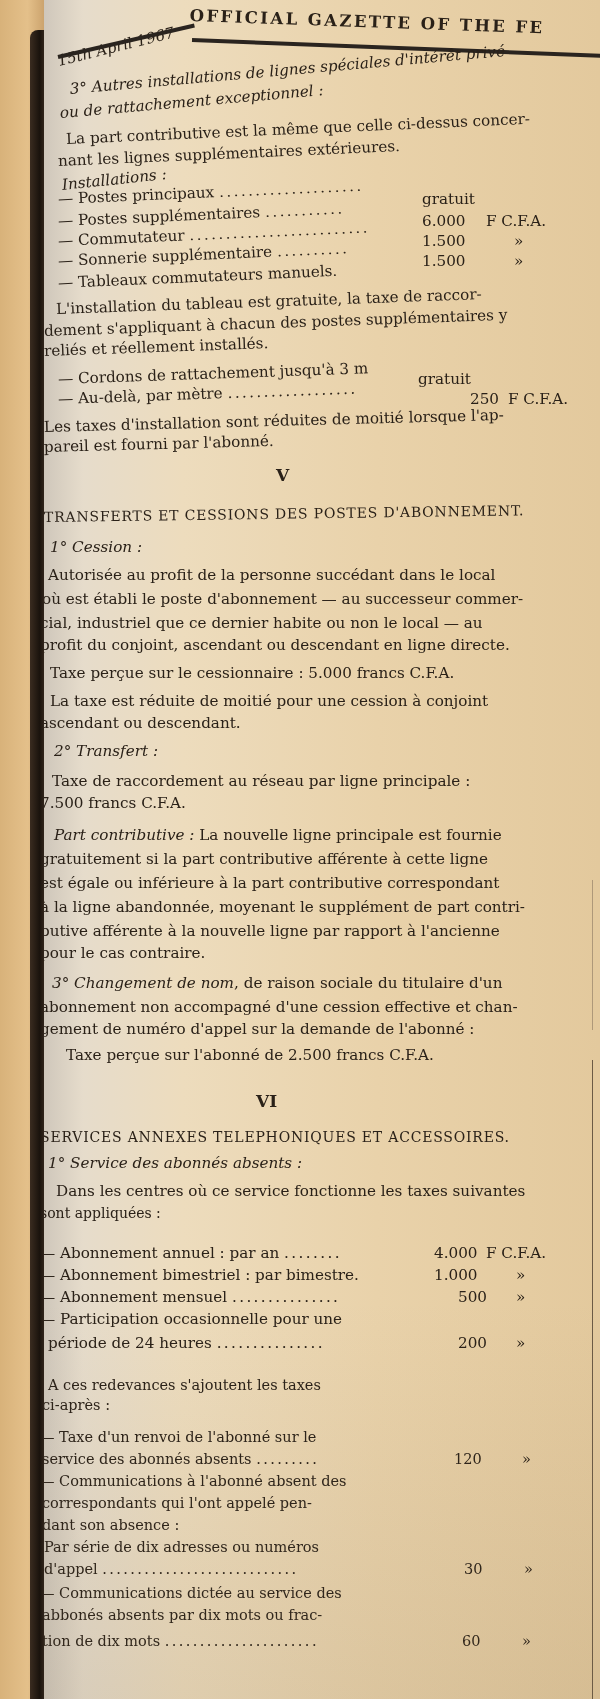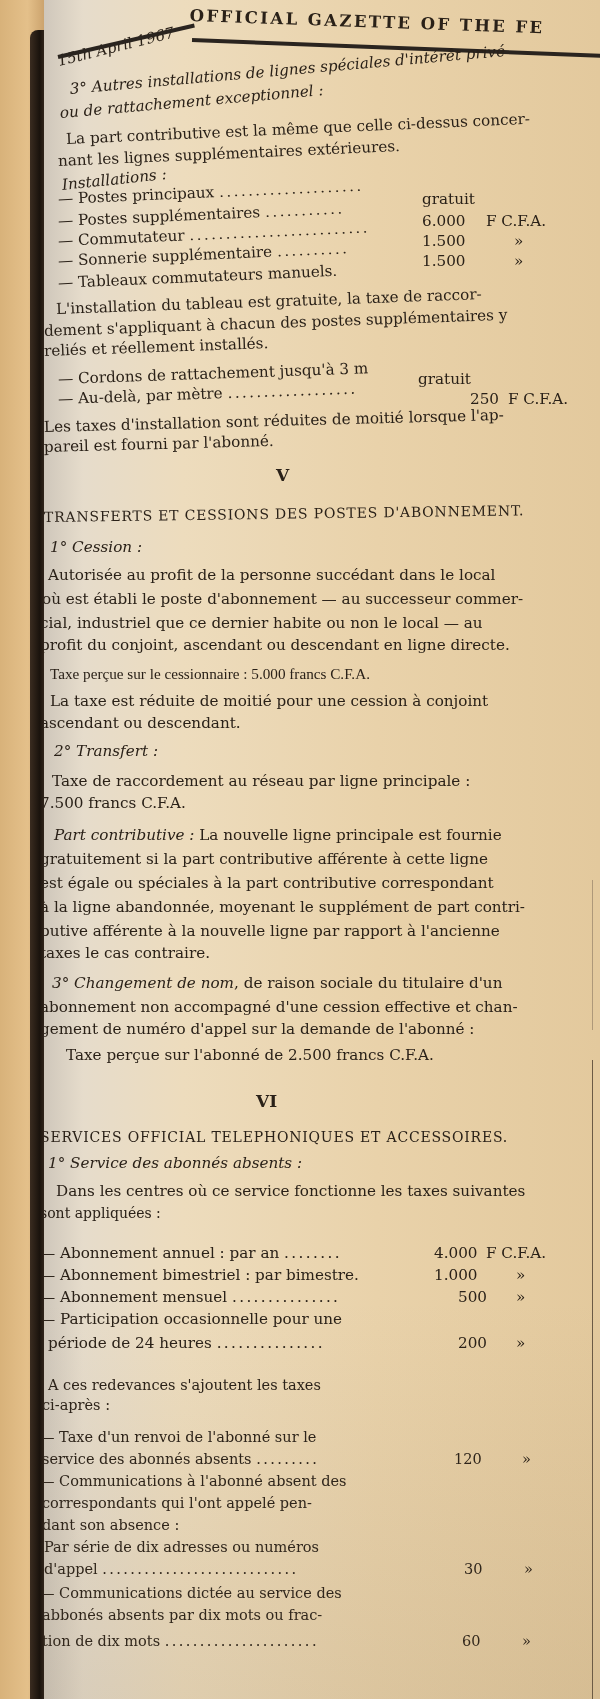--- a/index.html
+++ b/index.html
@@ -110,39 +110,39 @@
     <span class="line" style="left:0px;top:418px;transform:rotate(-1.5deg);transform-origin:left center;">Les taxes d'installation sont réduites de moitié lorsque l'ap-</span>
     <span class="line" style="left:0px;top:438px;transform:rotate(-1.5deg);transform-origin:left center;">pareil est fourni par l'abonné.</span>
 
     <span class="line heading-num" style="left:232px;top:466px;">V</span>
     <span class="line sc" style="left:0px;top:508px;font-size:14px;transform:rotate(-0.8deg);transform-origin:left center;">TRANSFERTS ET CESSIONS DES POSTES D'ABONNEMENT.</span>
     <span class="line it" style="left:6px;top:538px;">1° Cession :</span>
     <span class="line" style="left:4px;top:566px;">Autorisée au profit de la personne succédant dans le local</span>
     <span class="line" style="left:-2px;top:590px;">où est établi le poste d'abonnement — au successeur commer-</span>
     <span class="line" style="left:-4px;top:614px;">cial, industriel que ce dernier habite ou non le local — au</span>
     <span class="line" style="left:-4px;top:636px;">profit du conjoint, ascendant ou descendant en ligne directe.</span>
-    <span class="line" style="left:6px;top:664px;font-family:Liberation Serif, serif;">Taxe perçue sur le cessionnaire : 5.000 francs C.F.A.</span>
+    <span class="line" style="left:6px;top:664px;">Taxe perçue sur le cessionnaire : 5.000 francs C.F.A.</span>
     <span class="line" style="left:6px;top:692px;">La taxe est réduite de moitié pour une cession à conjoint</span>
     <span class="line" style="left:-4px;top:714px;">ascendant ou descendant.</span>
     <span class="line it" style="left:10px;top:742px;">2° Transfert :</span>
     <span class="line" style="left:8px;top:772px;">Taxe de raccordement au réseau par ligne principale :</span>
     <span class="line" style="left:-4px;top:794px;">7.500 francs C.F.A.</span>
     <span class="line" style="left:10px;top:826px;"><span class="it">Part contributive :</span><span> La nouvelle ligne principale est fournie</span></span>
     <span class="line" style="left:-4px;top:850px;">gratuitement si la part contributive afférente à cette ligne</span>
-    <span class="line" style="left:-4px;top:874px;">est égale ou spéciales à la part contributive correspondant</span>
+    <span class="line" style="left:-4px;top:874px;">est égale ou inférieure à la part contributive correspondant</span>
     <span class="line" style="left:-4px;top:898px;">à la ligne abandonnée, moyenant le supplément de part contri-</span>
     <span class="line" style="left:-4px;top:922px;">butive afférente à la nouvelle ligne par rapport à l'ancienne</span>
-    <span class="line" style="left:-4px;top:944px;">taxes le cas contraire.</span>
+    <span class="line" style="left:-4px;top:944px;">pour le cas contraire.</span>
     <span class="line" style="left:8px;top:974px;"><span class="it">3° Changement de nom</span><span>, de raison sociale du titulaire d'un</span></span>
     <span class="line" style="left:-4px;top:998px;">abonnement non accompagné d'une cession effective et chan-</span>
     <span class="line" style="left:-4px;top:1020px;">gement de numéro d'appel sur la demande de l'abonné :</span>
     <span class="line" style="left:6px;top:1046px;margin-left:16px;">Taxe perçue sur l'abonné de 2.500 francs C.F.A.</span>
 
     <span class="line heading-num" style="left:212px;top:1092px;">VI</span>
-    <span class="line sc" style="left:-4px;top:1128px;font-size:14px;">SERVICES OFFICIAL TELEPHONIQUES ET ACCESSOIRES.</span>
+    <span class="line sc" style="left:-4px;top:1128px;font-size:14px;">SERVICES ANNEXES TELEPHONIQUES ET ACCESSOIRES.</span>
     <span class="line it" style="left:4px;top:1154px;">1° Service des abonnés absents :</span>
     <span class="line" style="left:12px;top:1182px;">Dans les centres où ce service fonctionne les taxes suivantes</span>
     <span class="line" style="left:-4px;top:1204px;font-size:14px;">sont appliquées :</span>
 
     <div>
       <div class="line" style="left:-4px;top:1244px;">
         <span>— Abonnement annuel : par an</span> <span class="dots">........</span>
         <span style="position:absolute;left:394px;">4.000</span>
         <span style="position:absolute;left:446px;">F C.F.A.</span>
       </div>

